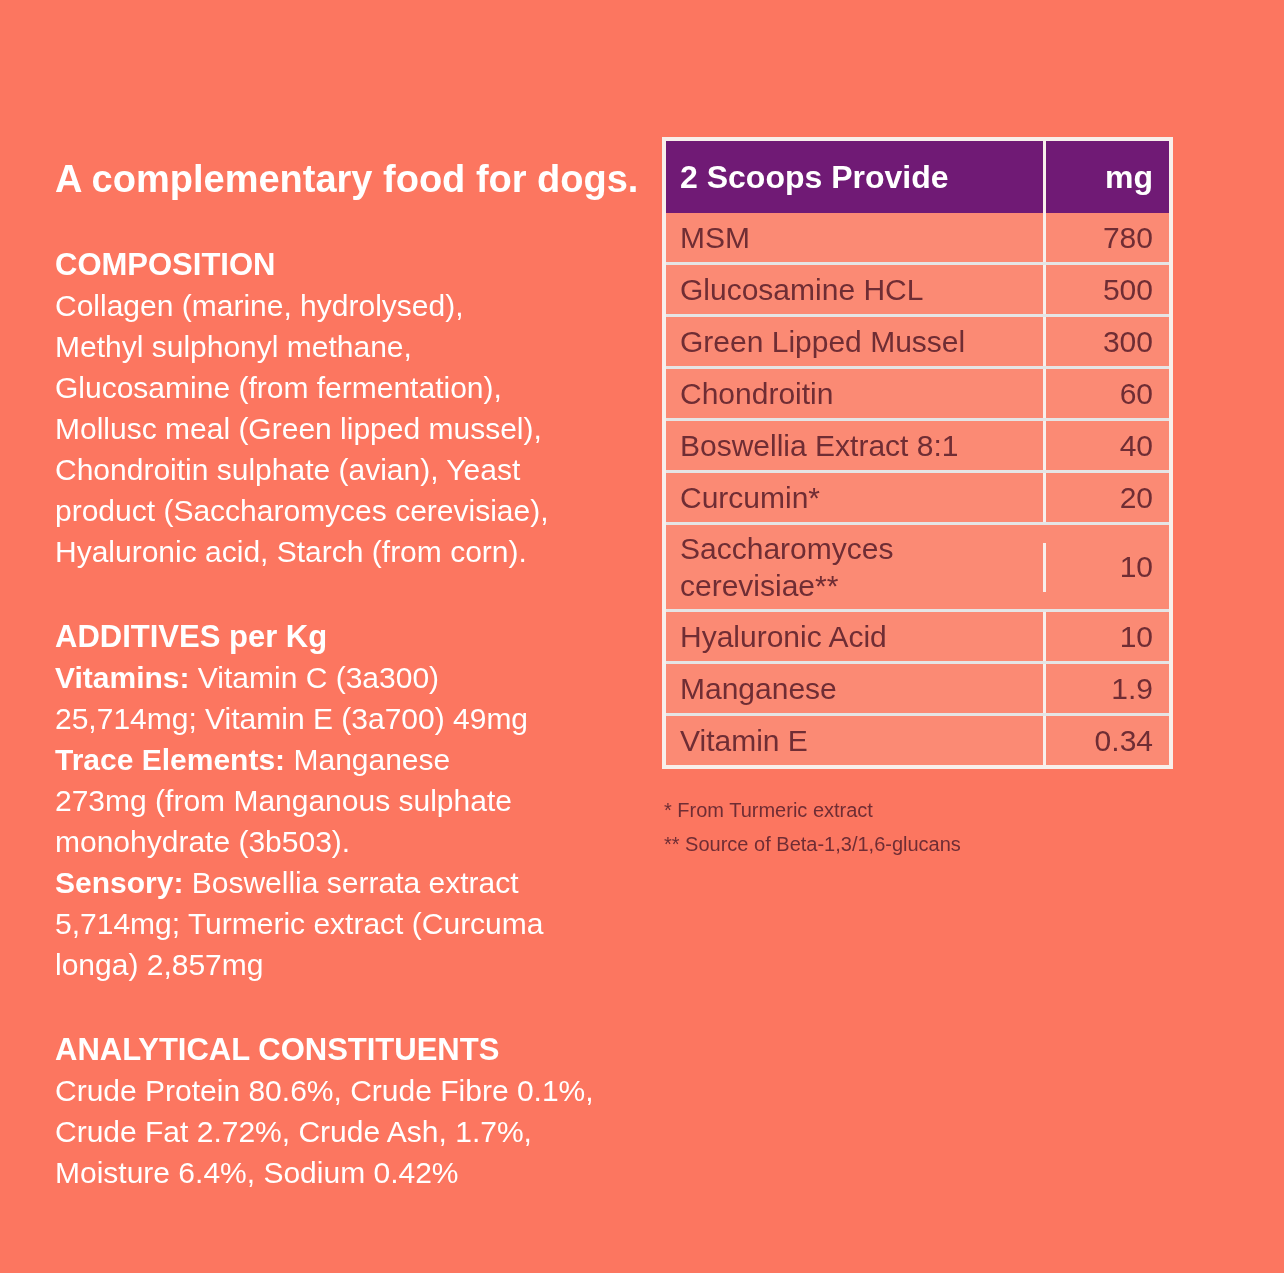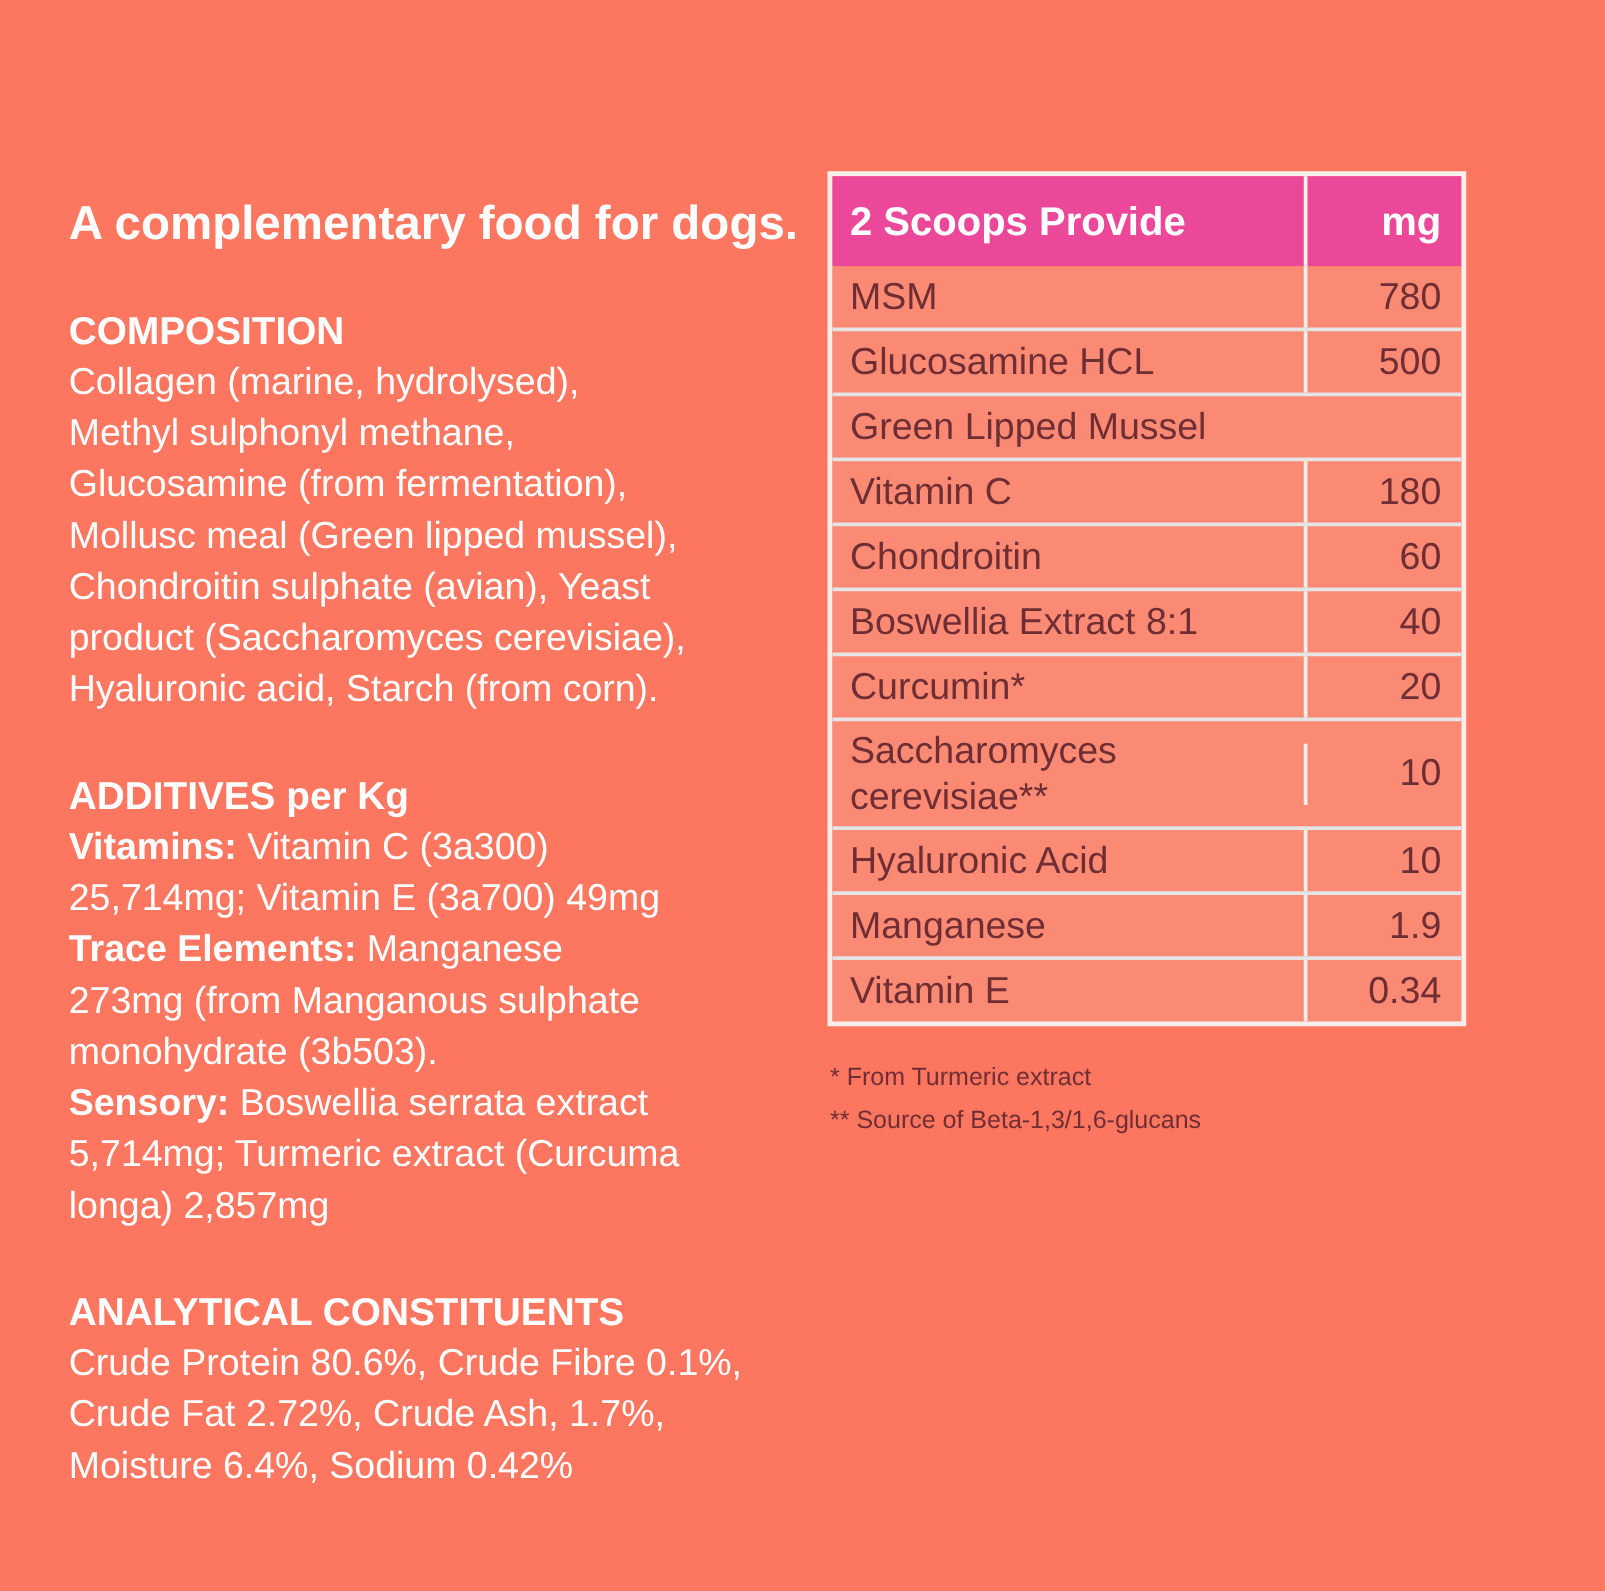--- a/index.html
+++ b/index.html
@@ -28,21 +28,21 @@
   .cell{display:flex;align-items:center;box-sizing:border-box;}
   .name-cell{
     flex:1;padding:5px 10px 5px 14px;
     color:#6f2d34;font-size:30px;line-height:37px;min-height:49px;
   }
   .val-cell{
     width:126px;border-left:3px solid #f8efeb;
     justify-content:flex-end;padding:5px 16px 5px 6px;
     color:#6f2d34;font-size:30px;min-height:49px;
   }
-  .tr.th{background:#ec4899;gap:48px;}
+  .tr.th{background:#701a75;gap:48px;}
   .tr.th .name-cell,.tr.th .val-cell{
     color:#ffffff;font-weight:bold;font-size:32px;min-height:72px;
   }
 
   
   .footnotes{margin-top:24px;margin-left:2px;color:#6f2d34;font-size:20px;line-height:34px;}
 </style>
 </head>
 <body>
 
@@ -89,24 +89,21 @@
         <div class="tr">
           <div class="cell name-cell">MSM</div>
           <div class="cell val-cell">780</div>
         </div>
         <div class="tr">
           <div class="cell name-cell">Glucosamine HCL</div>
           <div class="cell val-cell">500</div>
         </div>
         <div class="tr">
           <div class="cell name-cell">Green Lipped Mussel</div>
-        </div>
-        <div class="tr">
-          <div class="cell name-cell">Vitamin C</div>
-          <div class="cell val-cell">180</div>
+          <div class="cell val-cell">300</div>
         </div>
         <div class="tr">
           <div class="cell name-cell">Chondroitin</div>
           <div class="cell val-cell">60</div>
         </div>
         <div class="tr">
           <div class="cell name-cell">Boswellia Extract 8:1</div>
           <div class="cell val-cell">40</div>
         </div>
         <div class="tr">

